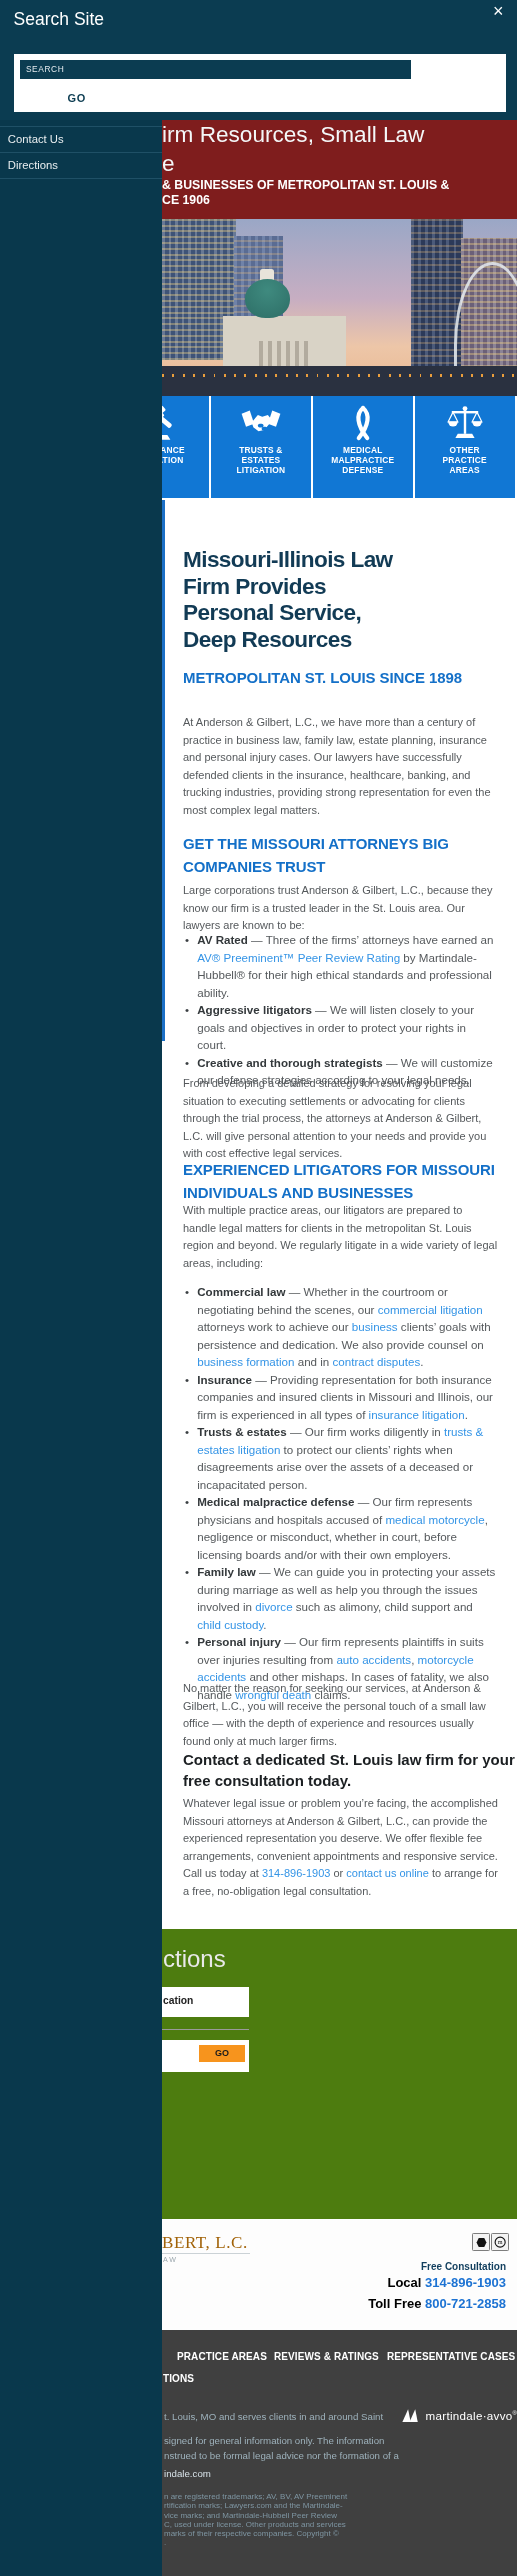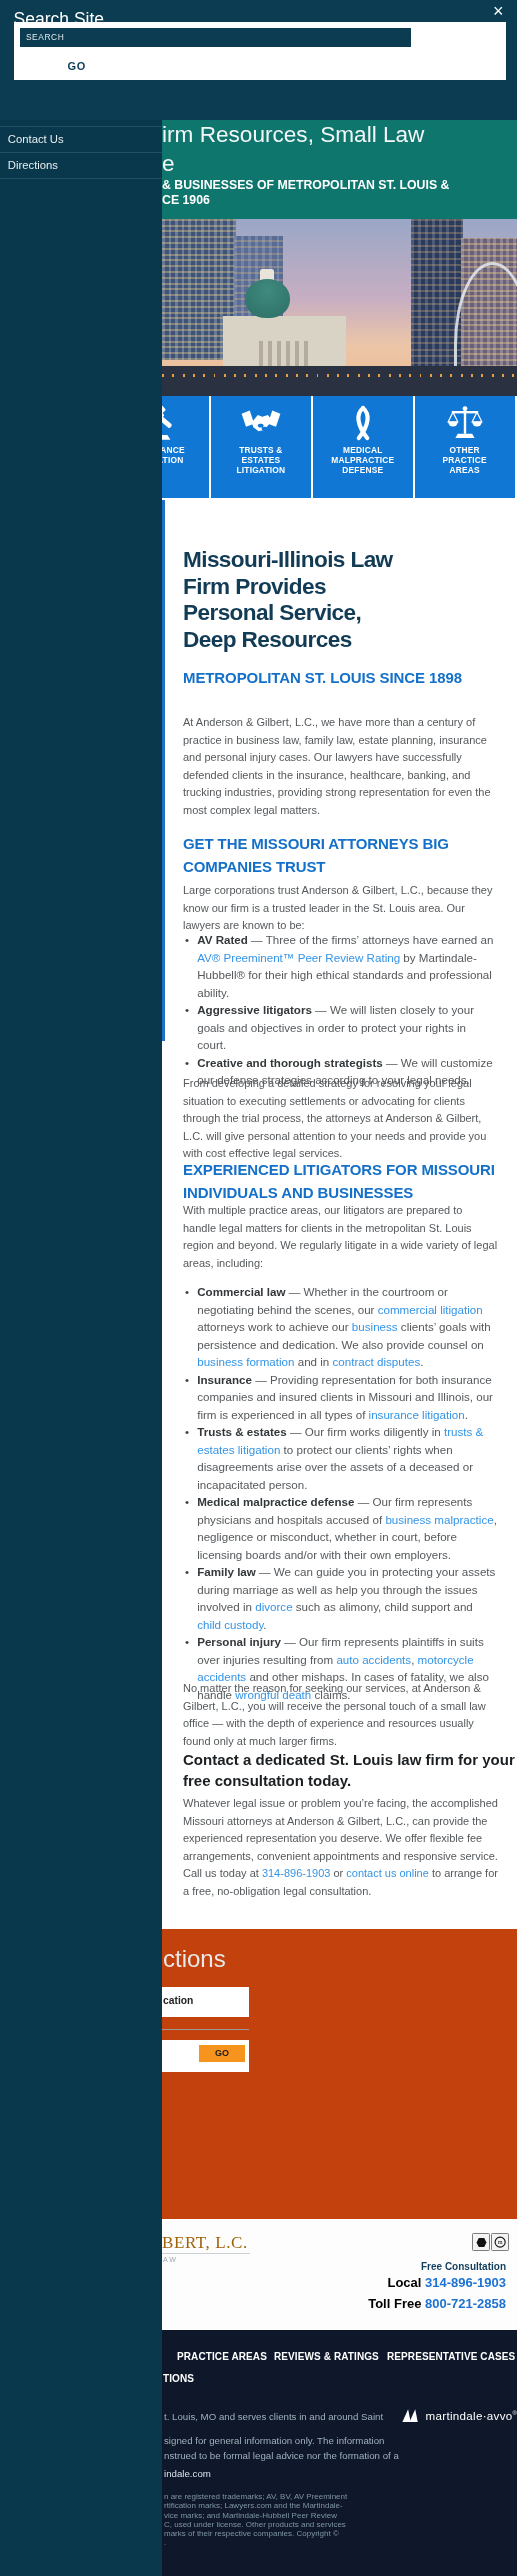--- a/index.html
+++ b/index.html
@@ -1,21 +1,21 @@
 <!DOCTYPE html>
 <html style="font-size:10.3px"><head>
 <meta charset="utf-8">
 <style>
   html,body{margin:0;padding:0;background:#09384c;}
   #screen{position:relative;width:517px;height:2576px;overflow:hidden;background:#ffffff;
           font-family:"Liberation Sans",sans-serif;}
   .abs{position:absolute;}
 
   
-  .hero-gray{left:0;top:120px;width:517px;height:120px;background:#0f766e;}
+  .hero-gray{left:0;top:120px;width:517px;height:120px;background:#7f1d1d;}
   .hero-head{position:absolute;left:162px;color:#f4f7f8;font-weight:300;font-size:22.6px;line-height:28.5px;white-space:nowrap;}
   .hero-sub{position:absolute;left:162px;color:#ffffff;font-weight:bold;font-size:12.3px;line-height:15.5px;white-space:nowrap;}
 
   .photo{left:162px;top:219px;width:356px;height:177px;overflow:hidden;
          background:linear-gradient(180deg,#9aa7c6 0%,#c7aec2 45%,#edc6a8 72%,#e8b890 100%);}
   .ph{position:absolute;}
   .win-a{background-image:repeating-linear-gradient(0deg,rgba(255,220,130,.35) 0 1.9px,transparent 1.9px 5.8px),
                           repeating-linear-gradient(90deg,rgba(255,255,255,.22) 0 2.6px,transparent 2.6px 6.5px);}
   .win-b{background-image:repeating-linear-gradient(0deg,rgba(255,200,120,.25) 0 1.9px,transparent 1.9px 6.5px),
                           repeating-linear-gradient(90deg,rgba(200,220,255,.20) 0 2.6px,transparent 2.6px 7.1px);}
@@ -37,21 +37,21 @@
   .h3{margin:0;color:#1b1f22;font-size:15px;line-height:21.3px;font-weight:bold;}
   .h3 span{display:block;white-space:nowrap;}
   .para{margin:0;color:#55595c;font-size:11px;line-height:17.5px;}
   ul.blist{margin:0;padding:0;list-style:none;}
   ul.blist li{position:relative;padding-left:14.2px;margin:0;color:#55595c;font-size:11.6px;line-height:17.5px;}
   ul.blist li::before{content:"\2022";position:absolute;left:1.9px;top:0;color:#3a3f42;}
   .seg-b{font-weight:bold;color:#33383b;}
   .seg-l{color:#3494e6;cursor:pointer;}
 
   
-  .widget{left:0;top:1929px;width:517px;height:290px;background:#c2410c;}
+  .widget{left:0;top:1929px;width:517px;height:290px;background:#4d7c0f;}
   .widget-head{position:absolute;left:163px;top:16px;color:#e9e9e9;font-weight:300;font-size:24px;}
   .w-select{position:absolute;left:58px;top:58px;width:191px;height:30px;background:#ffffff;cursor:pointer;}
   .w-select-label{position:absolute;left:105px;top:8.4px;font-size:10.3px;font-weight:bold;color:#222;}
   .w-divider{position:absolute;left:58px;top:100px;width:191px;border-top:0.6px solid #9a9a9a;}
   .w-box2{position:absolute;left:58px;top:111px;width:191px;height:32px;background:#ffffff;}
   .w-go{position:absolute;left:141px;top:4.5px;width:46px;height:17.5px;background:#f7941d;border:none;
         font-family:"Liberation Sans",sans-serif;font-weight:bold;font-size:9px;color:#1b1b1b;cursor:pointer;}
 
   
   .fband{left:0;top:2220px;width:517px;height:110px;background:#fdfdfd;}
@@ -59,40 +59,40 @@
   .firm-rule{position:absolute;left:162px;top:33px;width:88px;border-top:0.6px solid #cbd2d6;}
   .firm-tag{position:absolute;left:163px;top:36px;font-size:7.1px;letter-spacing:1.9px;color:#9aa6ad;}
   .badge{position:absolute;top:13px;width:16px;height:16px;background:#f4f4f4;border:0.6px solid #7d7d7d;border-radius:1.3px;
          display:flex;align-items:center;justify-content:center;cursor:pointer;}
   .fright{position:absolute;right:11px;top:41px;text-align:right;white-space:nowrap;}
   .free{color:#123f5e;font-weight:bold;font-size:10px;}
   .phline{font-weight:bold;font-size:13px;line-height:21px;color:#000;}
   .phnum{color:#1d73d3;cursor:pointer;}
 
   
-  .footer{left:0;top:2330px;width:517px;height:246px;background:#0f172a;color:#fff;}
+  .footer{left:0;top:2330px;width:517px;height:246px;background:#404040;color:#fff;}
   .fnav{position:absolute;top:21px;font-weight:bold;font-size:10px;letter-spacing:0.1px;white-space:nowrap;cursor:pointer;}
   .fgray{position:absolute;left:164px;color:#9db1bb;font-size:9.7px;white-space:nowrap;}
   .fdomain{position:absolute;left:164px;color:#d6e1e7;font-size:9.7px;}
   .ftm{position:absolute;left:164px;color:#7e95a2;font-size:8px;line-height:9.3px;white-space:pre-line;}
   .mlogo{position:absolute;left:401px;top:78px;display:flex;align-items:center;cursor:pointer;}
   .mlogo-text{color:#fff;font-size:11.6px;margin-left:5.2px;letter-spacing:0.3px;}
   .mlogo sup{font-size:5.8px;}
 
   
   .menu{left:0;top:0;width:162px;height:2576px;background:#09384c;z-index:20;}
   .menu-rows{position:absolute;left:0;top:126px;width:162px;border-top:0.6px solid #1f5066;}
   .menu-item{height:25px;line-height:25px;padding-left:7.8px;color:#e9eef0;font-size:11.3px;
              border-bottom:0.6px solid #1f5066;cursor:pointer;}
 
   
   .search{left:0;top:0;width:517px;height:120px;background:#0b3c51;z-index:30;}
   .search-title{position:absolute;left:13.6px;top:9px;color:#fff;font-weight:300;font-size:17.5px;}
   .search-close{position:absolute;left:493px;top:1.3px;color:#fff;font-size:18px;font-weight:300;cursor:pointer;}
-  .search-box{position:absolute;left:13.6px;top:22px;width:492px;height:58px;background:#fff;}
+  .search-box{position:absolute;left:13.6px;top:54px;width:492px;height:58px;background:#fff;}
   .search-input{position:absolute;left:6.5px;top:5.8px;width:391px;height:19.4px;background:#0b3c51;border:none;
                 color:#fff;font-family:"Liberation Sans",sans-serif;font-size:8.4px;letter-spacing:0.6px;padding:0 0 0 5.8px;box-sizing:border-box;}
   .search-input::placeholder{color:#e3eaee;opacity:1;}
   .search-go{position:absolute;left:48px;top:37px;background:none;border:none;color:#0c3c51;
              font-family:"Liberation Sans",sans-serif;font-weight:bold;font-size:11px;letter-spacing:0.6px;cursor:pointer;}
 </style>
 </head>
 <body>
 
 <div id="screen">
@@ -204,21 +204,21 @@
     <p class="blk para" style="top:575px;"><span>From developing a detailed strategy for resolving your legal situation to executing settlements or advocating for clients through the trial process, the attorneys at Anderson &amp; Gilbert, L.C. will give personal attention to your needs and provide you with cost effective legal services.</span></p>
     <div class="blk h2" style="top:658px;">
       <span>EXPERIENCED LITIGATORS FOR MISSOURI</span>
         <span>INDIVIDUALS AND BUSINESSES</span>
     </div>
     <p class="blk para" style="top:702px;"><span>With multiple practice areas, our litigators are prepared to handle legal matters for clients in the metropolitan St. Louis region and beyond. We regularly litigate in a wide variety of legal areas, including:</span></p>
     <ul class="blk blist" style="top:783px;">
       <li><span class="seg-b">Commercial law</span><span> — Whether in the courtroom or negotiating behind the scenes, our </span><span class="seg-l">commercial litigation</span><span> attorneys work to achieve our </span><span class="seg-l">business</span><span> clients’ goals with persistence and dedication. We also provide counsel on </span><span class="seg-l">business formation</span><span> and in </span><span class="seg-l">contract disputes</span><span>.</span></li>
       <li><span class="seg-b">Insurance</span><span> — Providing representation for both insurance companies and insured clients in Missouri and Illinois, our firm is experienced in all types of </span><span class="seg-l">insurance litigation</span><span>.</span></li>
       <li><span class="seg-b">Trusts &amp; estates</span><span> — Our firm works diligently in </span><span class="seg-l">trusts &amp; estates litigation</span><span> to protect our clients’ rights when disagreements arise over the assets of a deceased or incapacitated person.</span></li>
-      <li><span class="seg-b">Medical malpractice defense</span><span> — Our firm represents physicians and hospitals accused of </span><span class="seg-l">business malpractice</span><span>, negligence or misconduct, whether in court, before licensing boards and/or with their own employers.</span></li>
+      <li><span class="seg-b">Medical malpractice defense</span><span> — Our firm represents physicians and hospitals accused of </span><span class="seg-l">medical motorcycle</span><span>, negligence or misconduct, whether in court, before licensing boards and/or with their own employers.</span></li>
       <li><span class="seg-b">Family law</span><span> — We can guide you in protecting your assets during marriage as well as help you through the issues involved in </span><span class="seg-l">divorce</span><span> such as alimony, child support and </span><span class="seg-l">child custody</span><span>.</span></li>
       <li><span class="seg-b">Personal injury</span><span> — Our firm represents plaintiffs in suits over injuries resulting from </span><span class="seg-l">auto accidents</span><span>, </span><span class="seg-l">motorcycle accidents</span><span> and other mishaps. In cases of fatality, we also handle </span><span class="seg-l">wrongful death</span><span> claims.</span></li>
     </ul>
     <p class="blk para" style="top:1180px;"><span>No matter the reason for seeking our services, at Anderson &amp; Gilbert, L.C., you will receive the personal touch of a small law office — with the depth of experience and resources usually found only at much larger firms.</span></p>
     <div class="blk h3" style="top:1249px;">
       <span>Contact a dedicated St. Louis law firm for your</span>
         <span>free consultation today.</span>
     </div>
     <p class="blk para" style="top:1295px;"><span>Whatever legal issue or problem you’re facing, the accomplished Missouri attorneys at Anderson &amp; Gilbert, L.C., can provide the experienced representation you deserve. We offer flexible fee arrangements, convenient appointments and responsive service. Call us today at </span><span class="seg-l">314-896-1903</span><span> or </span><span class="seg-l">contact us online</span><span> to arrange for a free, no-obligation legal consultation.</span></p>
   </div>

